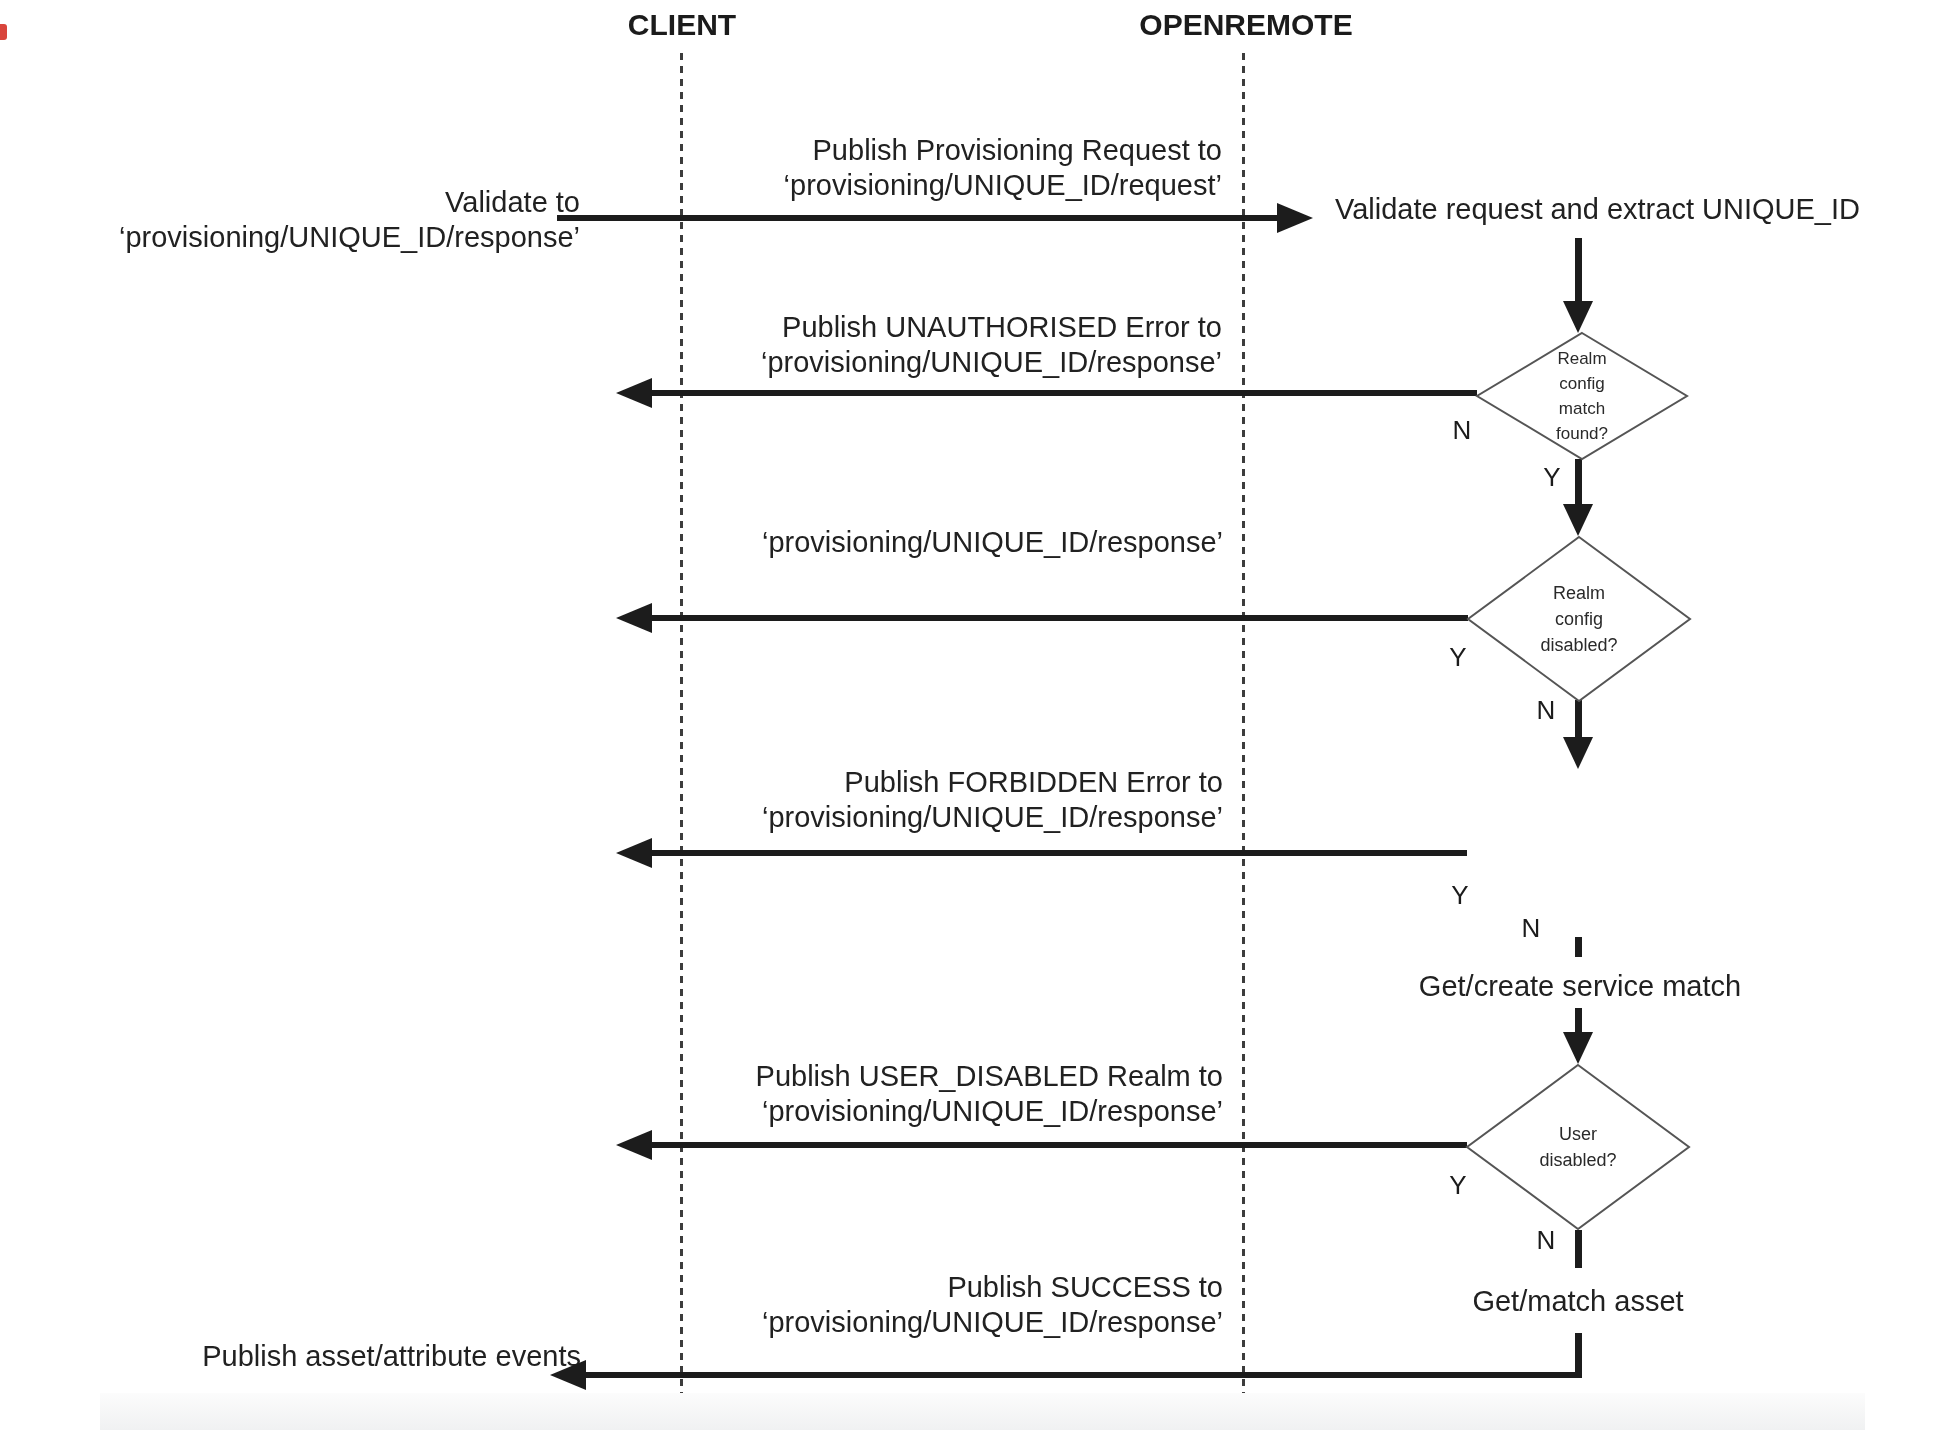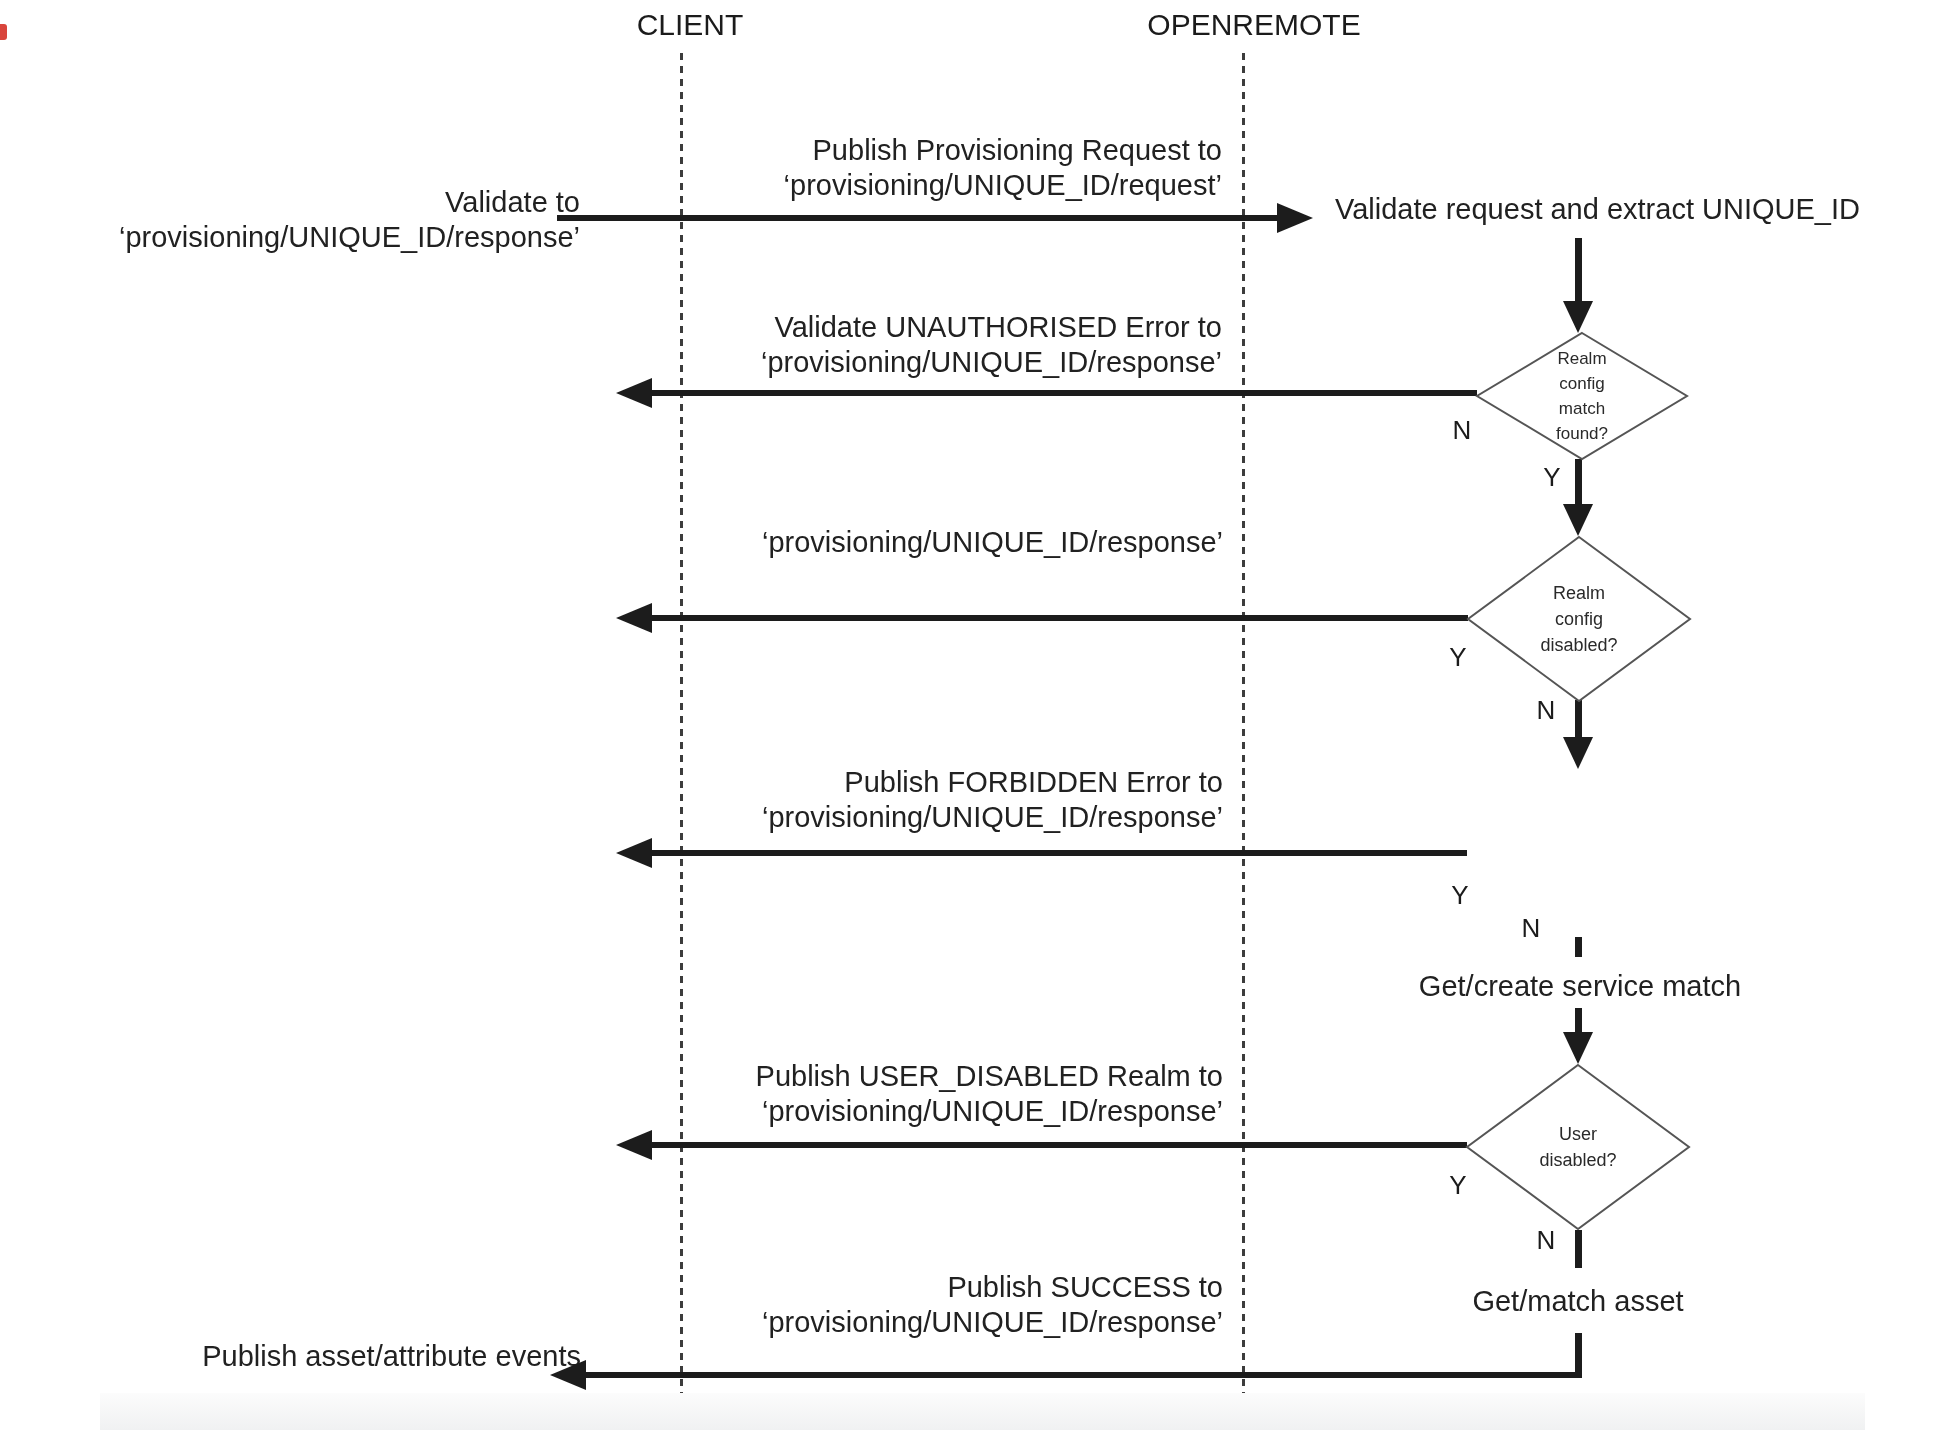--- a/index.html
+++ b/index.html
@@ -1,19 +1,19 @@
 <!DOCTYPE html>
 <html><head>
 <meta charset="utf-8">
 <style>
   html,body{margin:0;padding:0;background:#ffffff;}
   #stage{position:relative;width:1943px;height:1430px;background:#ffffff;overflow:hidden;
          font-family:"Liberation Sans","DejaVu Sans",sans-serif;color:#1f1f1f;}
-  .lane-label{position:absolute;transform:translateX(-50%);font-size:30px;font-weight:400;
-              color:#1b1b1b;white-space:nowrap;margin-left:8px;}
+  .lane-label{position:absolute;transform:translateX(-50%);font-size:30px;font-weight:700;
+              color:#1b1b1b;white-space:nowrap;}
   .lifeline{position:absolute;width:3px;
             background:repeating-linear-gradient(to bottom,#3c3c3c 0px,#3c3c3c 7px,transparent 7px,transparent 13px);}
   .msg{position:absolute;font-size:29px;line-height:35px;text-align:right;color:#212121;}
   .msg.w{width:520px;}
   .nowrap{white-space:nowrap;}
   .cx{transform:translateX(-50%);}
   
   .ah{position:absolute;height:30px;}
   .ah-line{position:absolute;top:12px;height:6px;background:#1c1c1c;}
   .head-right{position:absolute;right:0;top:0;width:0;height:0;
@@ -56,21 +56,21 @@
   </div>
   <div class="msg w" style="left:61px;top:1339px">
     <div>Publish asset/attribute events</div>
   </div>
 
   <div class="msg w" style="left:702px;top:133px">
     <div>Publish Provisioning Request to</div>
     <div>‘provisioning/UNIQUE_ID/request’</div>
   </div>
   <div class="msg w" style="left:702px;top:310px">
-    <div>Validate UNAUTHORISED Error to</div>
+    <div>Publish UNAUTHORISED Error to</div>
     <div>‘provisioning/UNIQUE_ID/response’</div>
   </div>
   <div class="msg w" style="left:703px;top:525px">
     <div>‘provisioning/UNIQUE_ID/response’</div>
   </div>
   <div class="msg w" style="left:703px;top:765px">
     <div>Publish FORBIDDEN Error to</div>
     <div>‘provisioning/UNIQUE_ID/response’</div>
   </div>
   <div class="msg w" style="left:703px;top:1059px">

